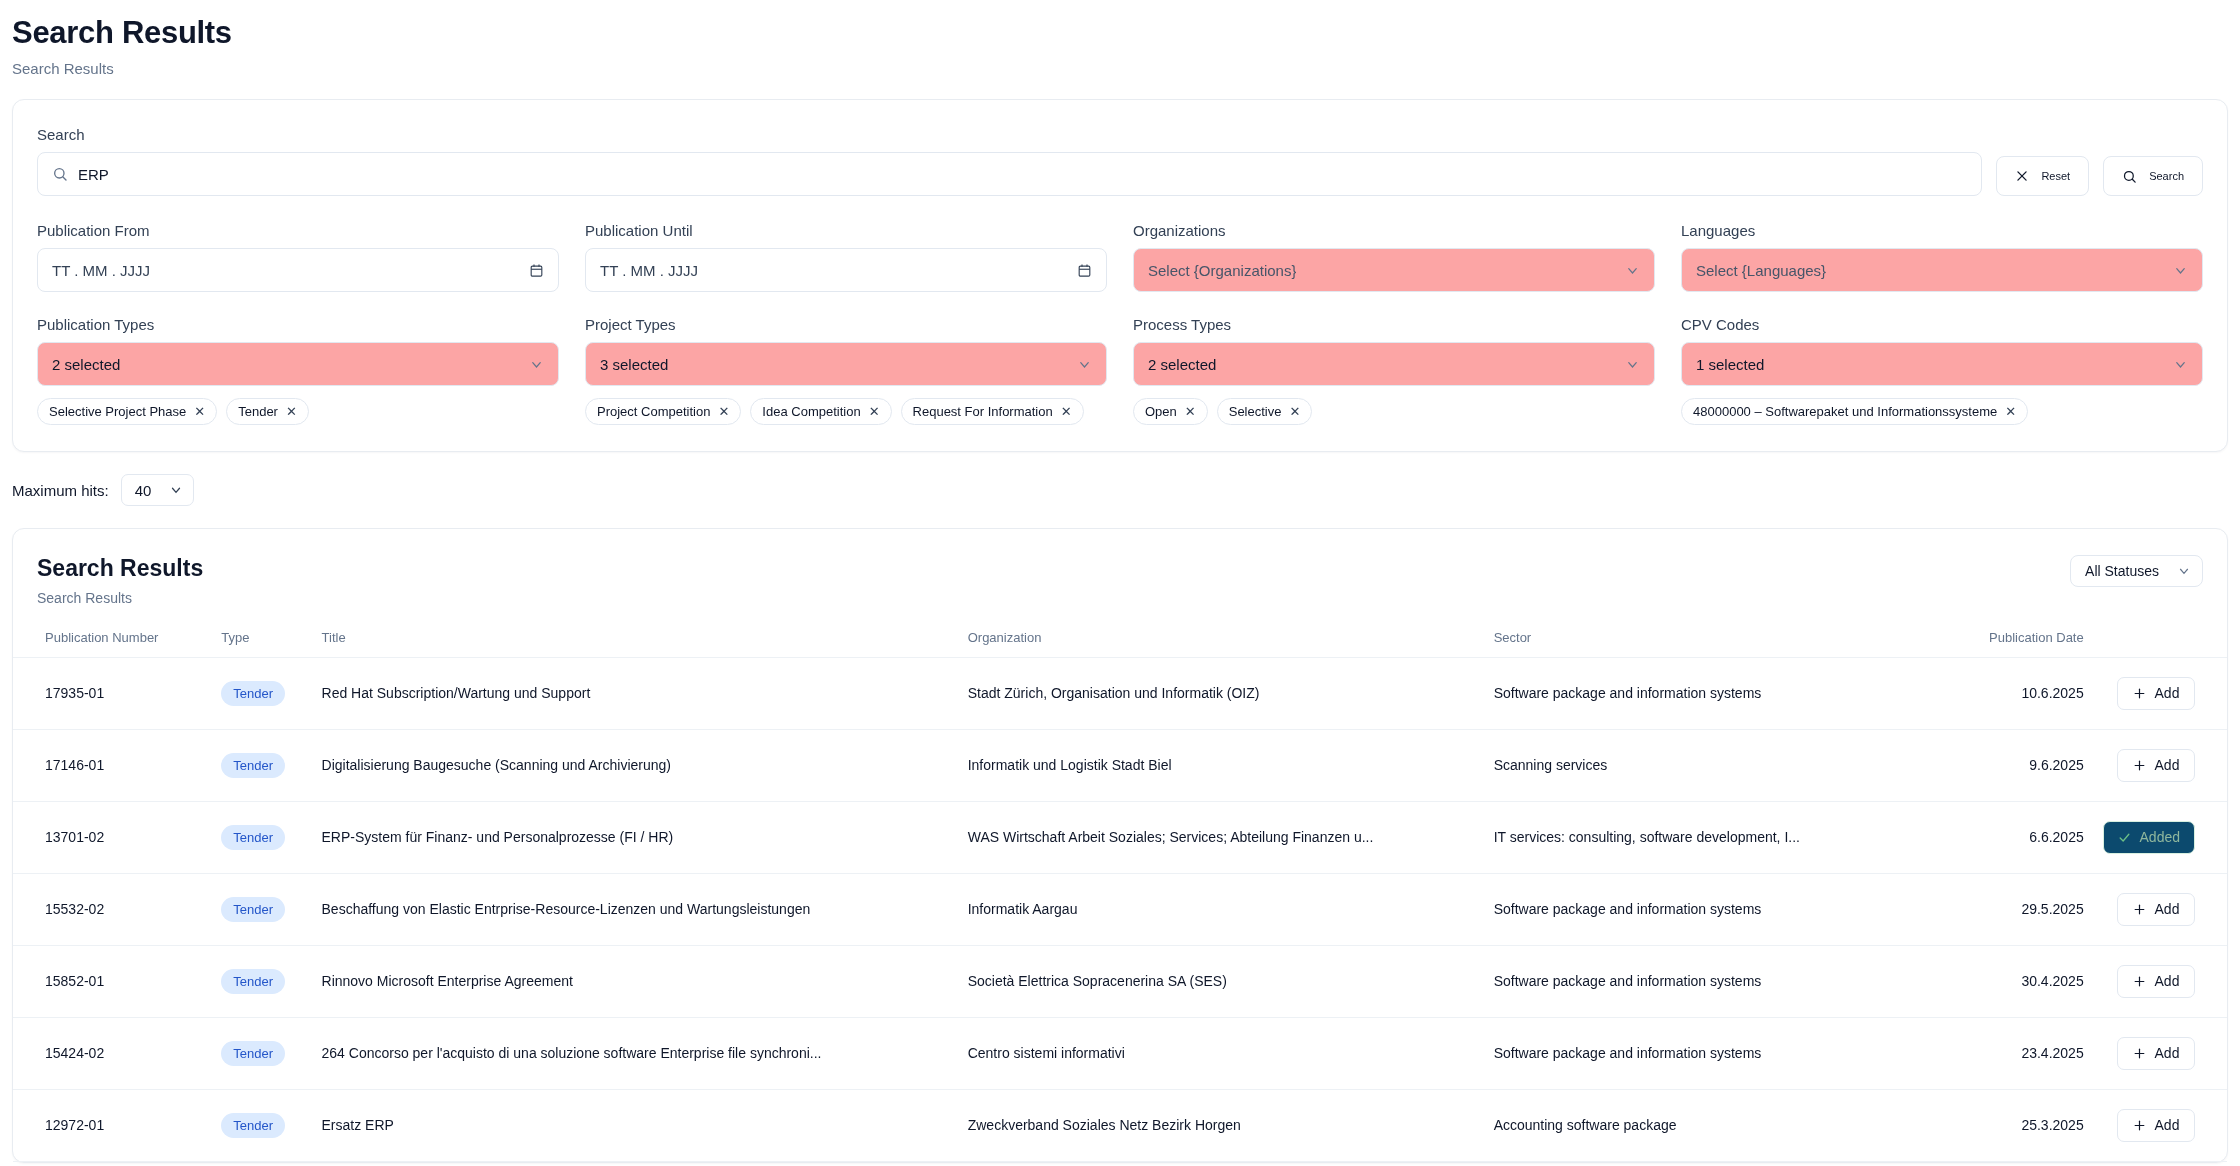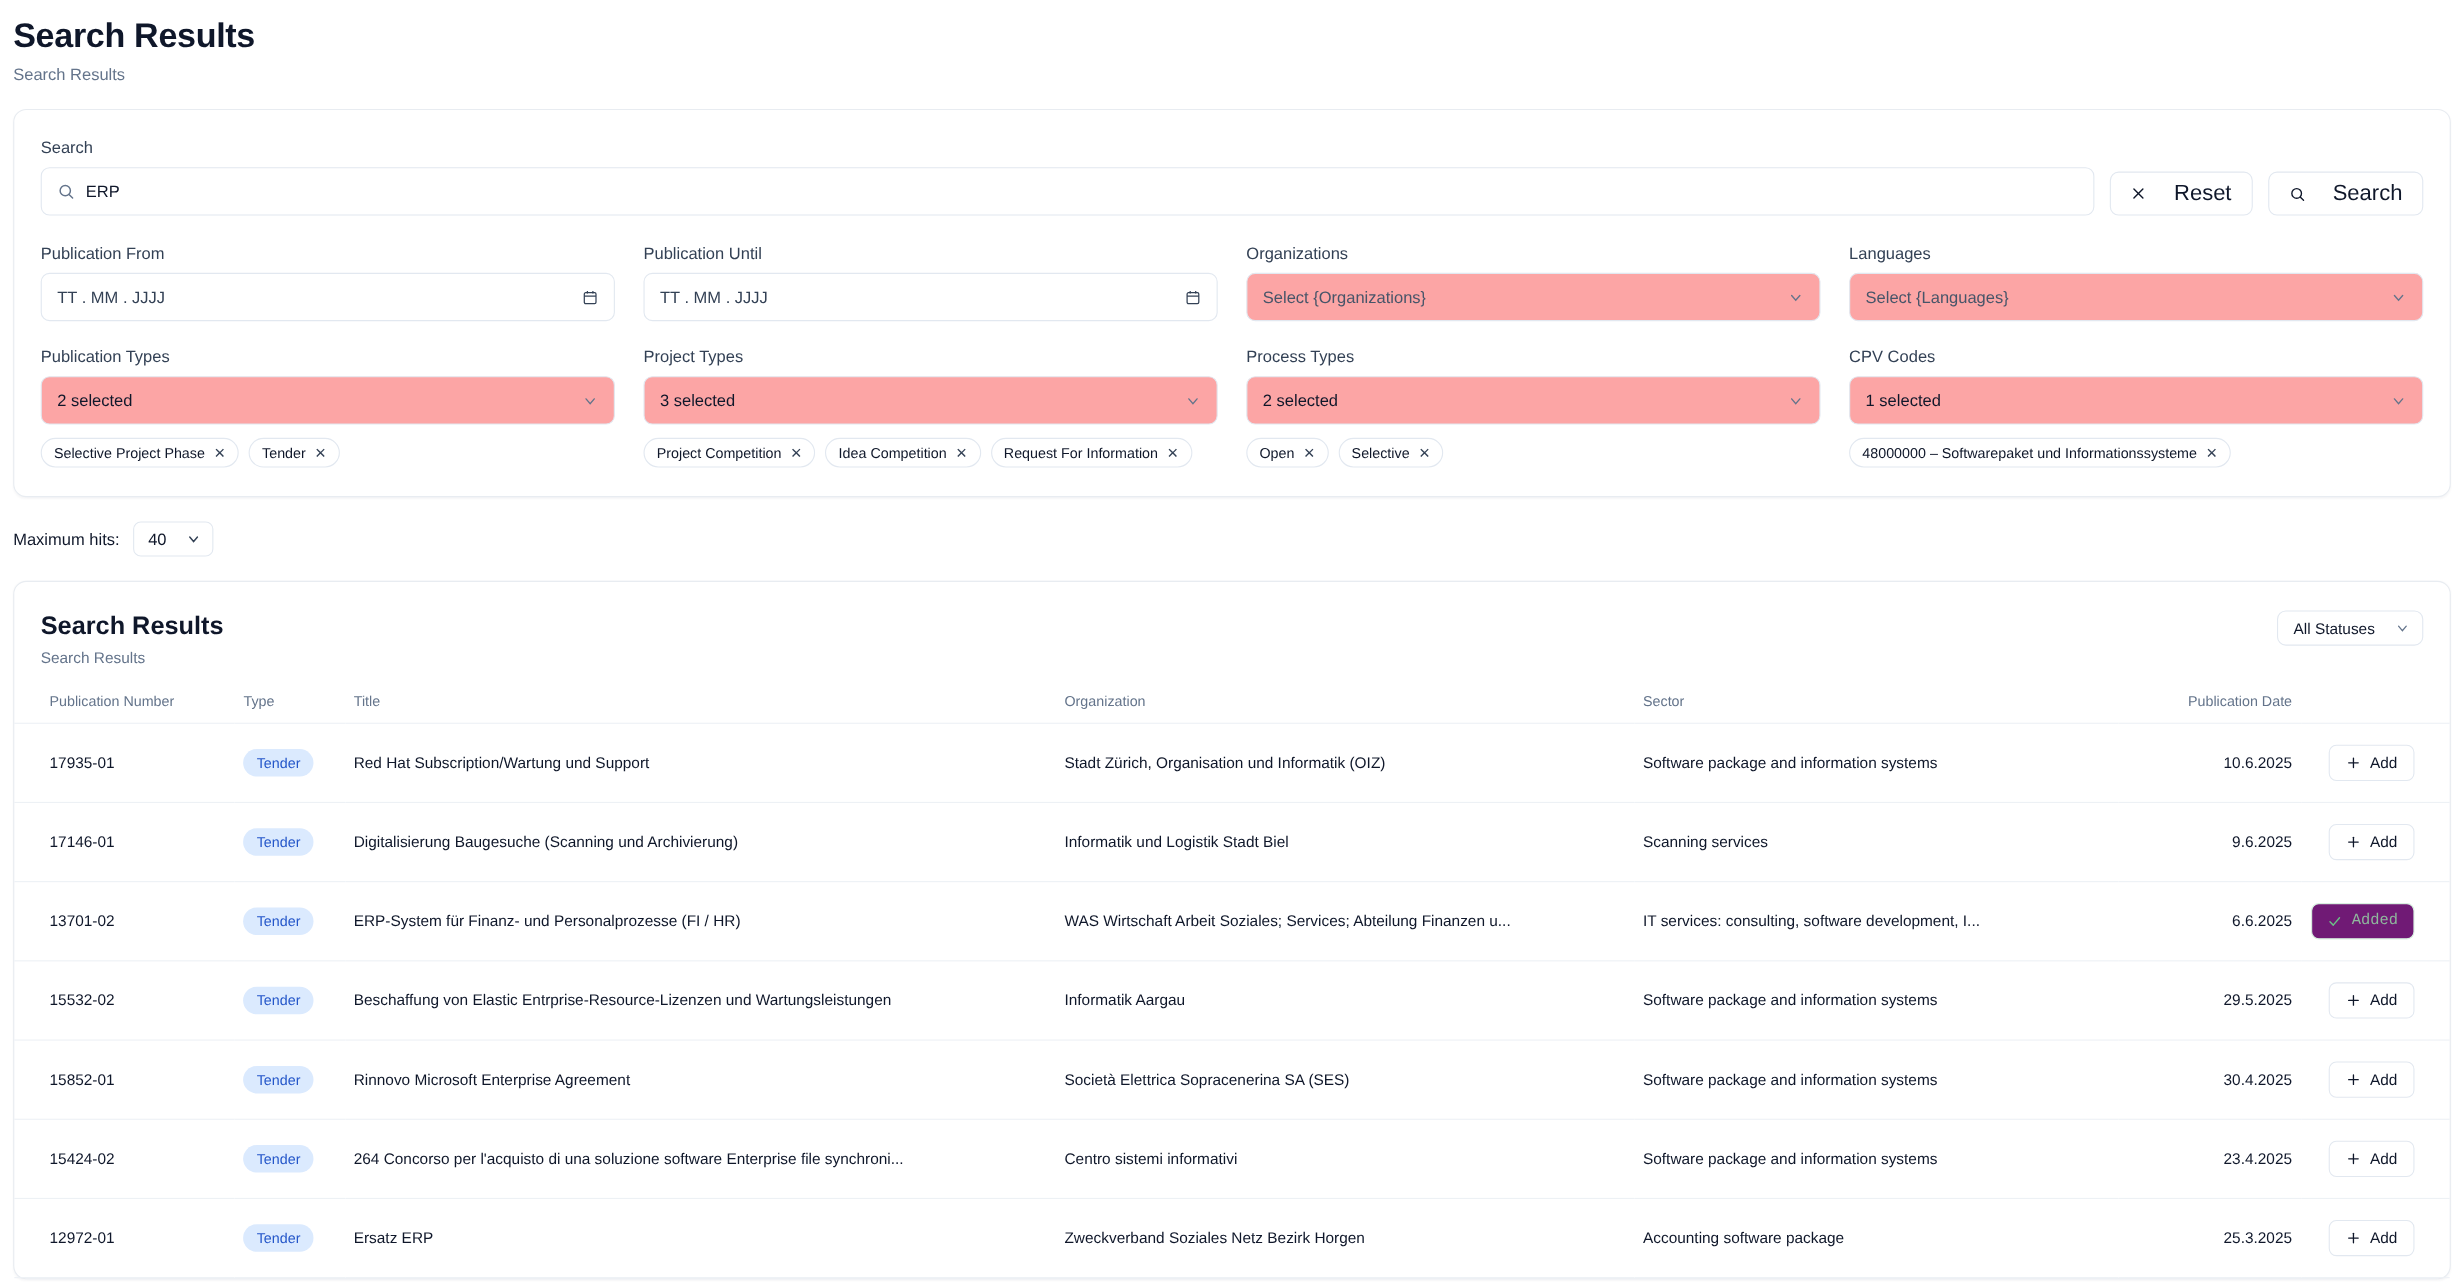--- a/index.html
+++ b/index.html
@@ -65,27 +65,27 @@
     font-size: 15px;
     color: #0f172a;
   }
   .icon { display: inline-flex; align-items: center; justify-content: center; }
   .icon svg { display: block; }
 
   .btn {
     display: inline-flex;
     align-items: center;
     justify-content: center;
-    gap: 25px;
+    gap: 12px;
     height: 40px;
     padding: 0 18px;
     border: 1px solid #e2e8f0;
     border-radius: 8px;
     background: #fff;
-    font-size: 20px;
+    font-size: 11px;
     color: #0f172a;
     cursor: pointer;
     white-space: nowrap;
     font-family: "Liberation Sans", sans-serif;
   }
 
   
   .filters {
     display: grid;
     grid-template-columns: repeat(4, 1fr);
@@ -262,25 +262,24 @@
     padding: 0 14px;
     border: 1px solid #e2e8f0;
     border-radius: 7px;
     background: #fff;
     font-size: 14px;
     color: #0f172a;
     cursor: pointer;
     font-family: "Liberation Sans", sans-serif;
   }
   .add-btn.added {
-    background: #701a75;
+    background: #0c4a6e;
     border-color: #d8f0e0;
     color: #8fb79d;
     cursor: default;
-    font-family: Liberation Mono, monospace;
   }
   .add-btn.added .chk { color: #6bbf86; }
   .act-cell { text-align: right; }
 </style>
 </head>
 <body>
 
 <div class="page">
 
   <div class="page-header">

